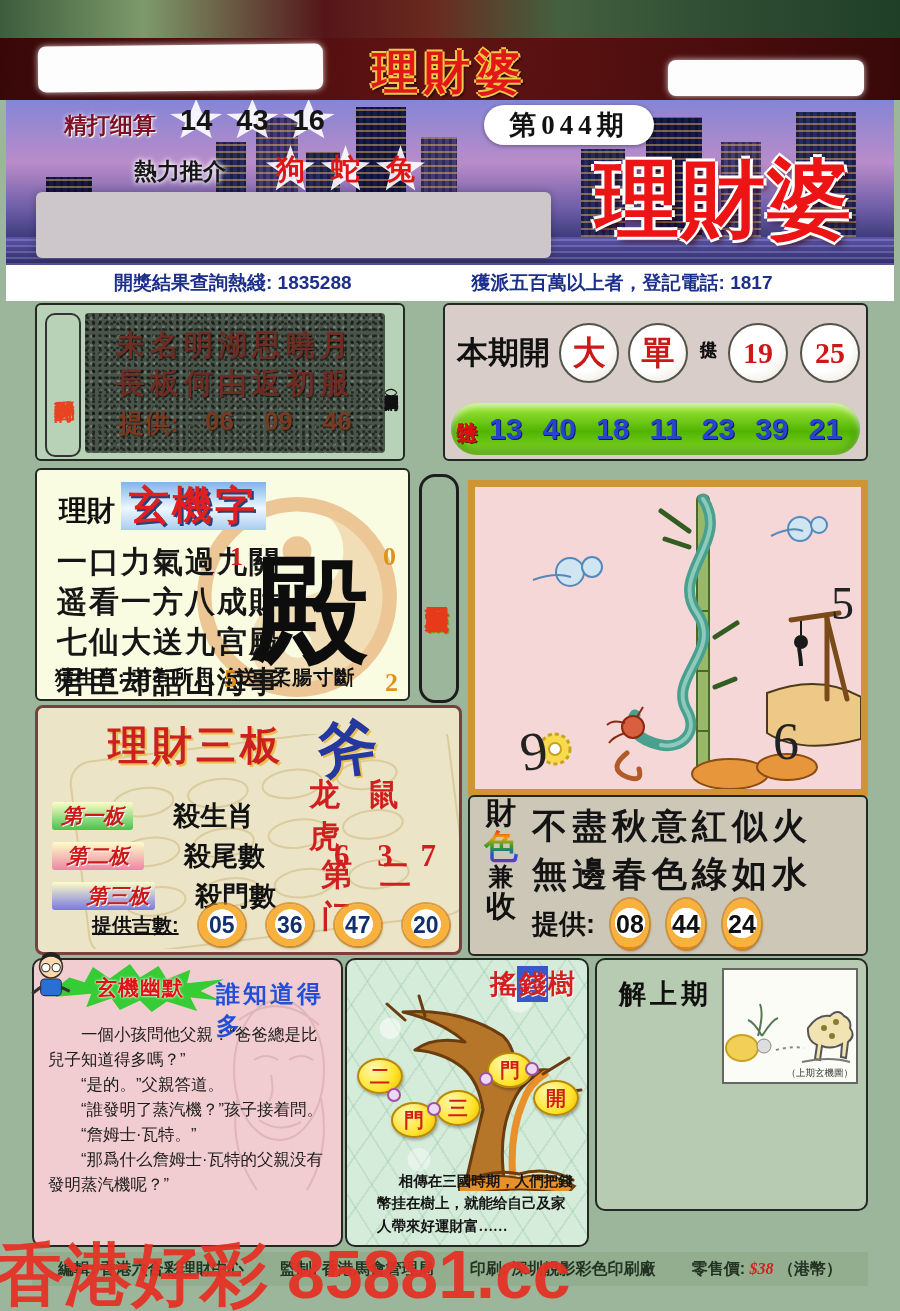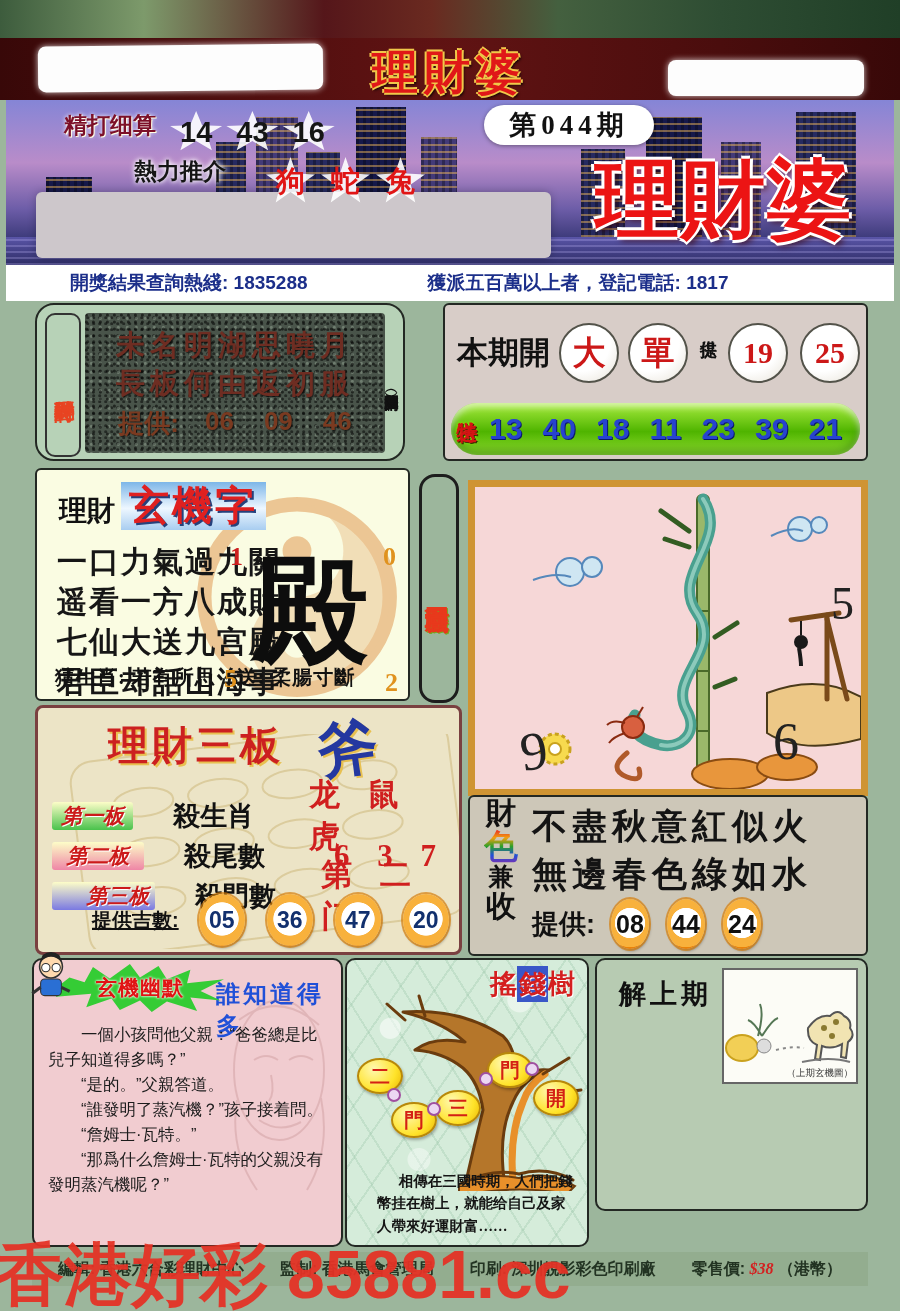--- a/index.html
+++ b/index.html
@@ -26,44 +26,44 @@
   .water{left:0;bottom:0;width:100%;height:28px;
     background:repeating-linear-gradient(0deg,rgba(200,190,255,.25) 0 2px,rgba(20,20,70,.0) 2px 6px),
                linear-gradient(180deg,#5a55a8,#2e2d66);}
   .bld{position:absolute;bottom:28px;
     background-image:repeating-linear-gradient(0deg,rgba(255,195,90,.45) 0 2px,transparent 2px 7px),
                      repeating-linear-gradient(90deg,rgba(0,0,0,.3) 0 3px,transparent 3px 7px);}
   .c1{background-color:#262a60;} .c2{background-color:#433a78;} .c3{background-color:#16194a;}
   .slog1{left:58px;top:10px;font-size:23px;font-weight:900;color:#7c1028;
     text-shadow:0 0 4px #fff,1px 1px 0 #ffd;}
   .nums1{left:172px;top:4px;display:flex;gap:20px;font-size:29px;font-weight:800;color:#151515;}
-  .burst{position:relative;z-index:1;padding:0 2px;margin-top:12px;}
+  .burst{position:relative;z-index:1;padding:0 2px;}
   .burst::before{content:"";position:absolute;inset:-5px -9px;background:#fff;opacity:.9;z-index:-1;
     clip-path:polygon(50% 0,61% 33%,98% 35%,70% 55%,79% 91%,50% 70%,21% 91%,30% 55%,2% 35%,39% 33%);}
   .slog2{left:128px;top:56px;font-size:23px;font-weight:900;color:#151515;text-shadow:0 0 4px #fff,0 0 6px #fff;}
   .animals{left:268px;top:50px;display:flex;gap:22px;font-size:29px;font-weight:900;color:#e01616;}
   .issue-pill{left:478px;top:5px;width:170px;height:40px;background:#fff;border-radius:22px;
     display:flex;align-items:center;justify-content:center;font-family:"Liberation Serif",serif;
     font-size:27px;font-weight:700;color:#111;letter-spacing:5px;box-shadow:0 1px 4px rgba(0,0,0,.4);}
   .censor{left:30px;top:92px;width:515px;height:66px;background:#cdc7cb;border-radius:6px;
     box-shadow:0 0 8px rgba(0,0,0,.25);}
   .big-title{left:558px;top:44px;width:320px;text-align:center;font-size:84px;line-height:112px;
     font-weight:900;color:#ec1414;letter-spacing:2px;font-family:"Liberation Serif",serif;
     text-shadow:-3px 0 0 #fff,3px 0 0 #fff,0 -3px 0 #fff,0 3px 0 #fff,4px 4px 6px rgba(60,0,0,.7);}
 
   
   .hotline{left:6px;top:265px;width:888px;height:36px;background:#fff;display:flex;align-items:center;}
   .hotline span{color:#1c2f8a;font-size:19px;font-weight:700;}
-  .hl-l{margin-left:64px;text-align:center;} .hl-r{margin-left:120px;}
+  .hl-l{margin-left:108px;text-align:center;} .hl-r{margin-left:120px;}
 
   
   .box{border:2px solid #232823;border-radius:6px;box-sizing:border-box;}
 
   
-  .poem-box{left:35px;top:303px;width:370px;height:158px;background:#b7d2b7;border-radius:19px;}
+  .poem-box{left:35px;top:303px;width:370px;height:158px;background:#b7d2b7;}
   .side-vert{writing-mode:vertical-rl;text-orientation:upright;text-align:center;}
   .poem-side{left:8px;top:8px;width:32px;height:140px;border:2px solid #333;border-radius:10px;
     font-size:20px;font-weight:900;color:#e84422;line-height:28px;}
   .scratch{left:48px;top:8px;width:300px;height:140px;border-radius:4px;background-color:#49544a;
     background-image:radial-gradient(circle at 20% 30%,rgba(0,0,0,.55) 1px,transparent 2px),
       radial-gradient(circle at 70% 60%,rgba(180,200,180,.35) 1px,transparent 2px),
       radial-gradient(circle at 45% 80%,rgba(0,0,0,.5) 1px,transparent 2px);
     background-size:7px 7px,9px 9px,6px 6px;
     display:flex;flex-direction:column;justify-content:center;align-items:center;}
   .scratch .pl{font-family:"Liberation Serif",serif;font-size:29px;font-weight:900;color:#6e2d22;
@@ -129,21 +129,21 @@
   .tb-row{display:flex;align-items:center;height:40px;}
   .tb-label{width:92px;height:28px;display:flex;align-items:center;justify-content:center;
     font-size:21px;font-weight:900;font-style:italic;color:#cc1a1a;border-radius:3px;text-shadow:1px 1px 0 #fff;}
   .tb-row:nth-child(1) .tb-label{background:linear-gradient(180deg,#fdfdc8,#49c24c);}
   .tb-row:nth-child(2) .tb-label{background:linear-gradient(180deg,#fdfdc8,#ef86a6);}
   .tb-row:nth-child(3) .tb-label{background:linear-gradient(180deg,#fdfdc8,#7a79e2);padding-left:29px;}
   .tb-name{margin-left:40px;width:124px;font-size:27px;font-weight:800;color:#111;}
   .tb-value{margin-left:26px;font-family:"Liberation Serif",serif;font-size:31px;font-weight:900;color:#d01f1f;letter-spacing:10px;}
   .lucky-row{left:54px;bottom:6px;display:flex;align-items:center;gap:20px;}
   .lucky-label{font-size:20px;font-weight:800;color:#111;text-decoration:underline;}
-  .ball{width:46px;height:52px;border-radius:50%;flex:0 0 auto;display:flex;align-items:center;justify-content:center;
+  .ball{width:46px;height:42px;border-radius:50%;flex:0 0 auto;display:flex;align-items:center;justify-content:center;
     background:radial-gradient(circle at 50% 48%,#fff 0 46%,#f8b13c 48% 74%,#e8820a 76% 100%);
     box-shadow:0 0 0 2px rgba(214,125,10,.7),1px 2px 3px rgba(0,0,0,.35);font-weight:900;}
   .ball.navy{color:#12306e;font-size:23px;}
   .ball.big{width:38px;height:50px;color:#101010;font-size:25px;}
 
   
   .cs-box{left:468px;top:795px;width:400px;height:161px;background:#cdc7b8;}
   .cs-side{left:8px;top:0px;width:46px;display:flex;flex-direction:column;align-items:center;line-height:1.05;}
   .cs-side span{font-family:"Liberation Serif",serif;font-weight:900;color:#111;}
   .cs-side span:nth-child(1){font-size:30px;}

